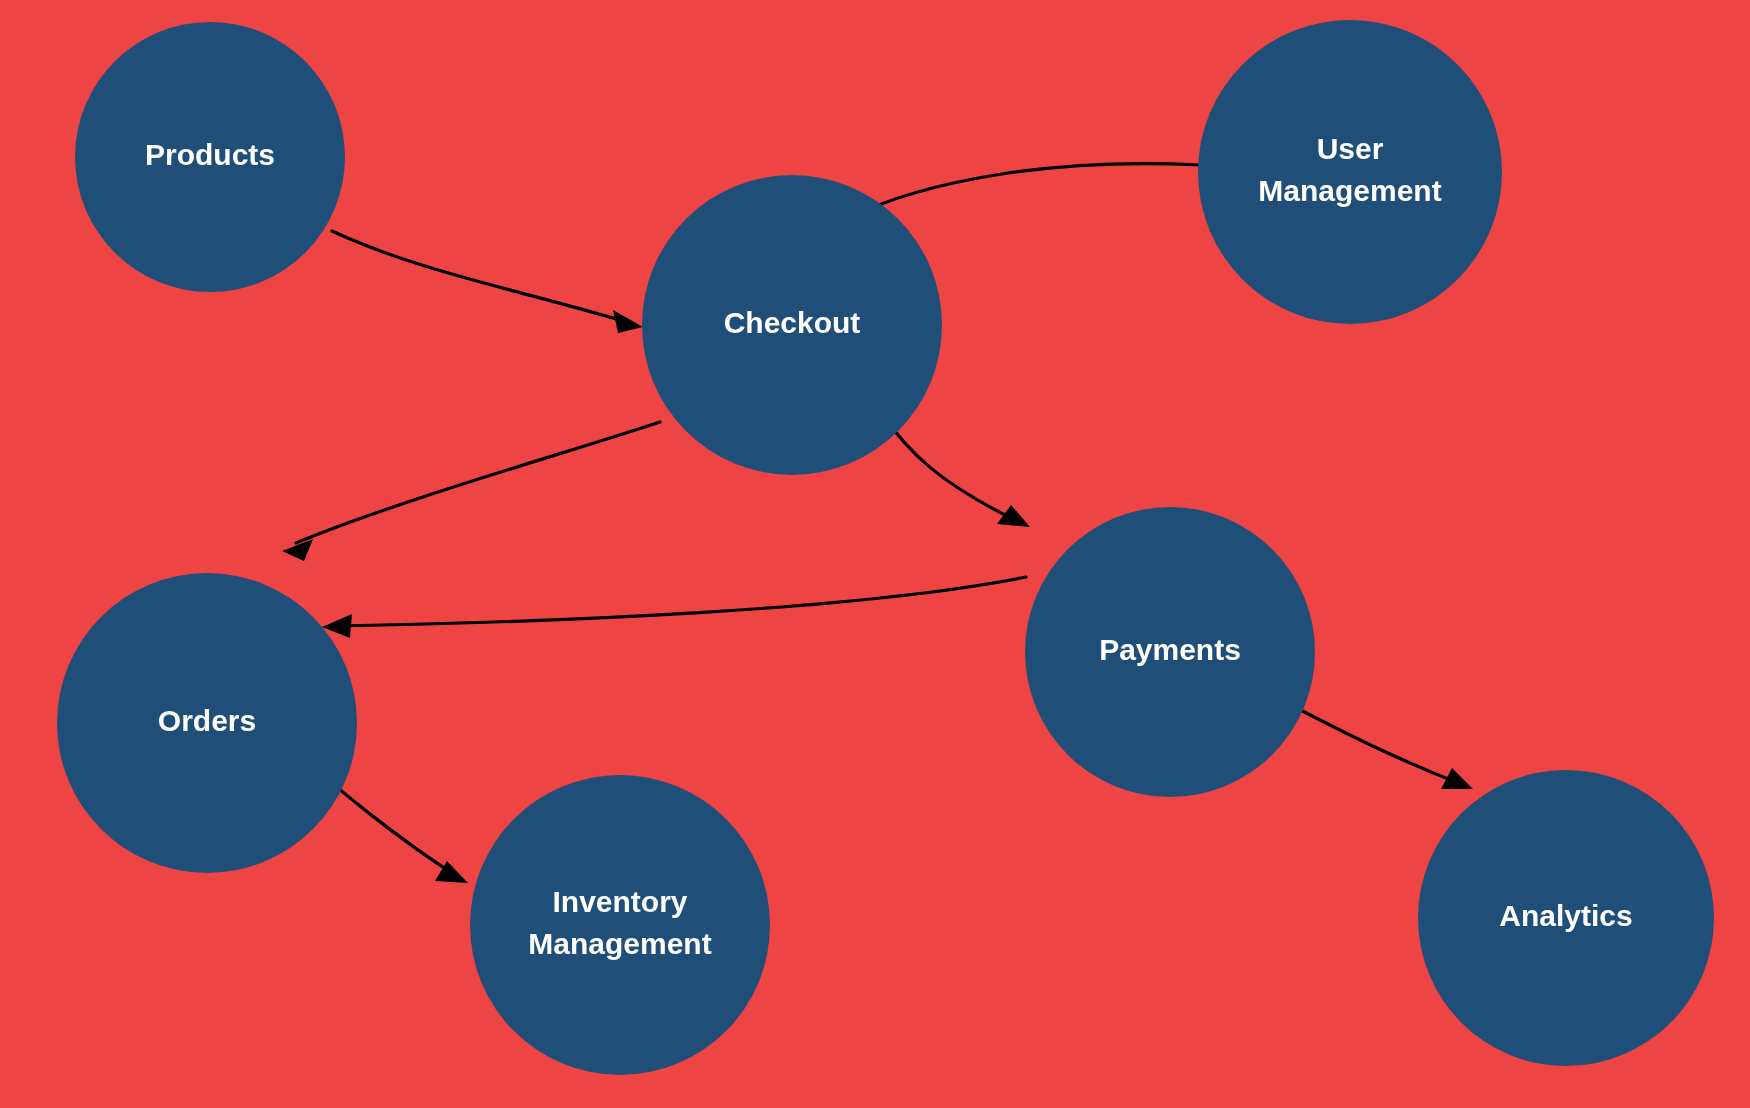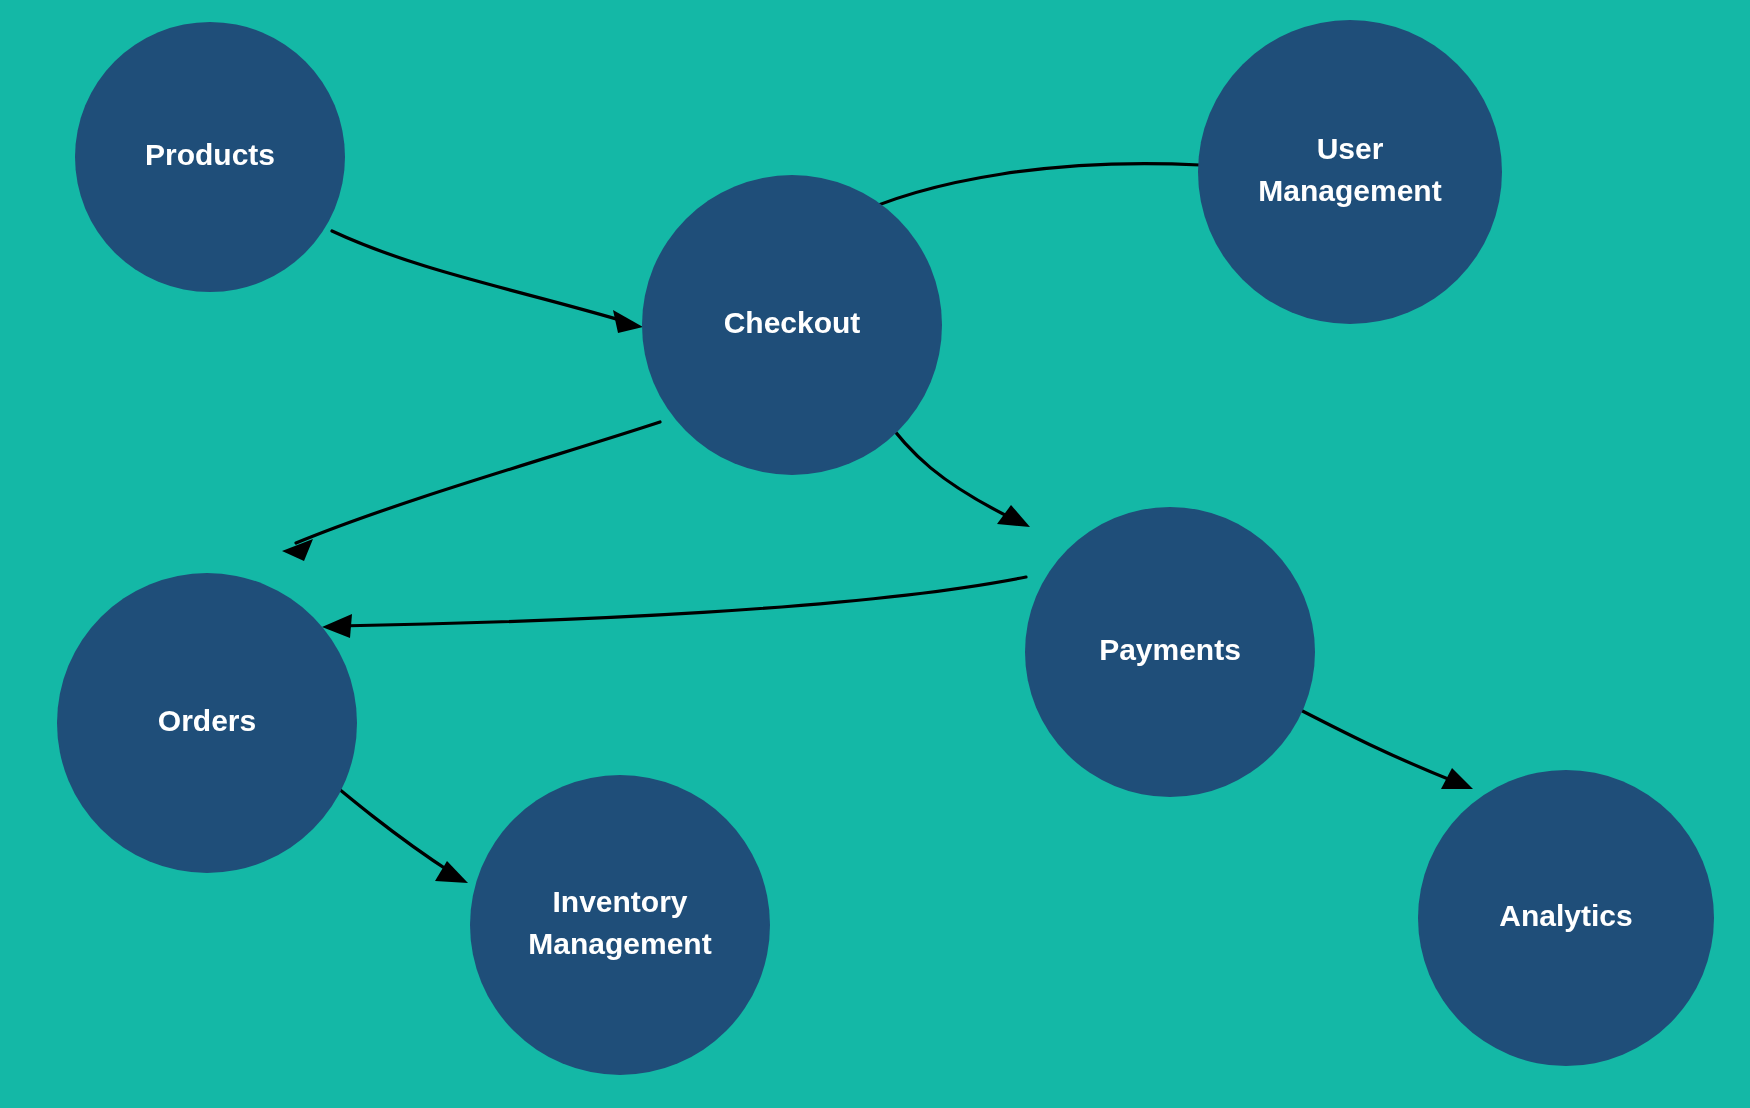--- a/index.html
+++ b/index.html
@@ -10,21 +10,21 @@
   body {
     width: 1750px;
     height: 1108px;
     font-family: "Liberation Sans", sans-serif;
     overflow: hidden;
   }
   #diagram-root {
     position: relative;
     width: 1750px;
     height: 1108px;
-    background: #14b8a6;
+    background: #ef4444;
   }
   #graph-svg {
     position: absolute;
     top: 0;
     left: 0;
     width: 1750px;
     height: 1108px;
     display: block;
   }
   .node-group { cursor: pointer; }

